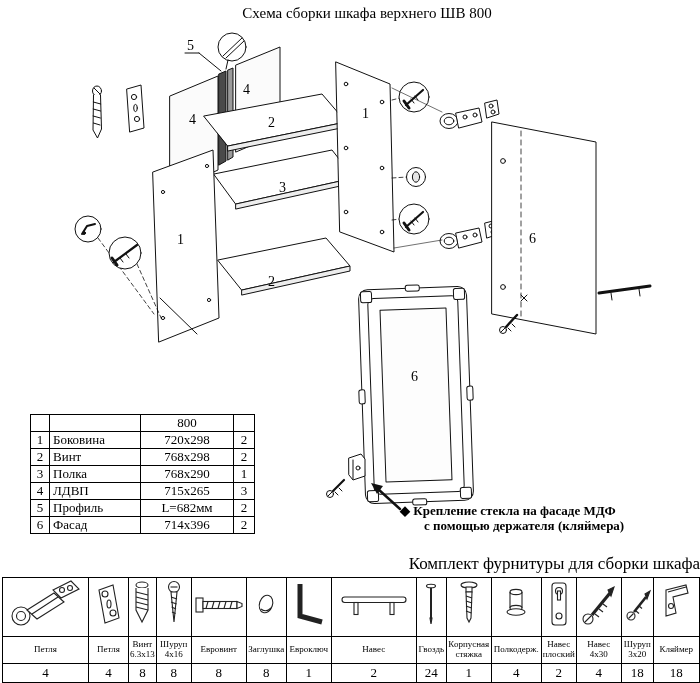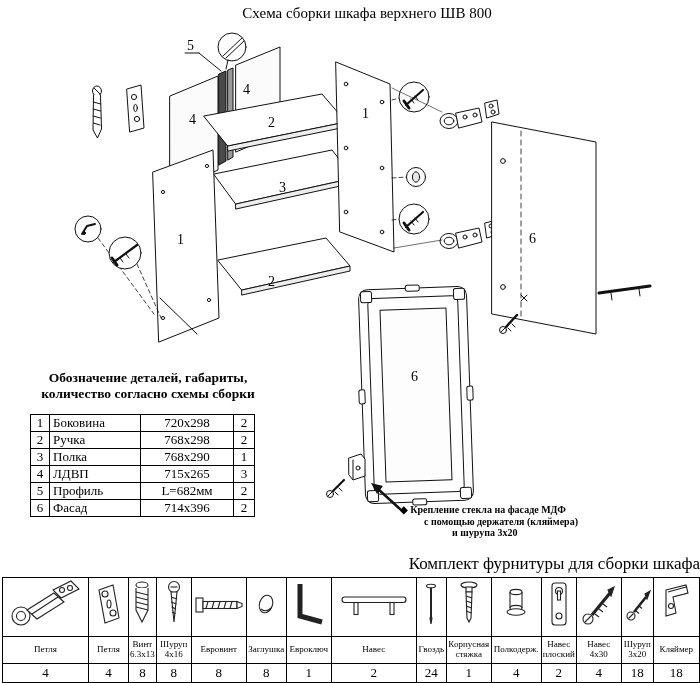--- a/index.html
+++ b/index.html
@@ -9,21 +9,21 @@
   .diagram-svg{position:absolute;top:0;left:0;}
   .parts-note{position:absolute;left:28px;top:370px;width:240px;text-align:center;
               font-weight:bold;font-size:13.5px;line-height:1.18;}
   .parts-table{position:absolute;left:30px;top:414px;border-collapse:collapse;
                font-size:13px;background:#fff;}
   .parts-table td{border:1px solid #000;height:15px;padding:0 3px;text-align:center;white-space:nowrap;}
   .parts-table td.name{text-align:left;min-width:84px;}
   .parts-table td.num{min-width:12px;}
   .parts-table td.size{min-width:86px;}
   .parts-table td.qty{min-width:14px;}
-  .glass-note{position:absolute;left:400px;top:504px;font-weight:bold;font-size:10px;line-height:1.15;}
+  .glass-note{position:absolute;left:400px;top:504px;font-weight:bold;font-size:13px;line-height:1.15;}
   .glass-note .l2{margin-left:24px;}
   .glass-note .l3{margin-left:52px;}
   .hw-title{position:absolute;top:554px;left:0;width:100%;text-align:right;font-size:17px;}
   .hw-table{position:absolute;left:2px;top:577px;border-collapse:collapse;table-layout:fixed;background:#fff;}
   .hw-table td{border:1px solid #000;text-align:center;vertical-align:middle;padding:0;overflow:hidden;}
   .hw-icon-row td{height:56px;}
   .hw-name-row td{height:26px;font-size:9px;line-height:1.1;padding:0 1px;}
   .hw-qty-row td{height:18px;font-size:13px;}
 </style>
 </head>
@@ -237,36 +237,38 @@
       <text x="268" y="127">2</text>
       <text x="279" y="192">3</text>
       <text x="268" y="286">2</text>
       <text x="177" y="244">1</text>
       <text x="362" y="118">1</text>
       <text x="529" y="243">6</text>
       <text x="411" y="381">6</text>
     </g>
   </svg>
 
-  <div class="parts-note">
-    <div>Обозначение деталей, габариты,</div>
-    <div>количество согласно схемы сборки</div>
-  </div>
 
   <table class="parts-table">
     <tbody>
+        <tr>
+      <td class="num"></td>
+      <td class="name"></td>
+      <td class="size">800</td>
+      <td class="qty"></td>
+    </tr>
     <tr>
       <td class="num">1</td>
       <td class="name">Боковина</td>
       <td class="size">720x298</td>
       <td class="qty">2</td>
     </tr>
     <tr>
       <td class="num">2</td>
-      <td class="name">Ручка</td>
+      <td class="name">Винт</td>
       <td class="size">768x298</td>
       <td class="qty">2</td>
     </tr>
     <tr>
       <td class="num">3</td>
       <td class="name">Полка</td>
       <td class="size">768x290</td>
       <td class="qty">1</td>
     </tr>
     <tr>
@@ -289,21 +291,20 @@
     </tr>
   </tbody>
     </table>
 
   <div class="glass-note">
     <div class="l1">
       <span>◆</span>
       <span>Крепление стекла на фасаде МДФ</span>
     </div>
     <div class="l2">с помощью держателя (кляймера)</div>
-    <div class="l3">и шурупа 3x20</div>
   </div>
 
   <div class="hw-title">Комплект фурнитуры для сборки шкафа</div>
 
   <table class="hw-table">
     <colgroup>
       <col style="width:86px">
         <col style="width:40px">
         <col style="width:27px">
         <col style="width:35px">

